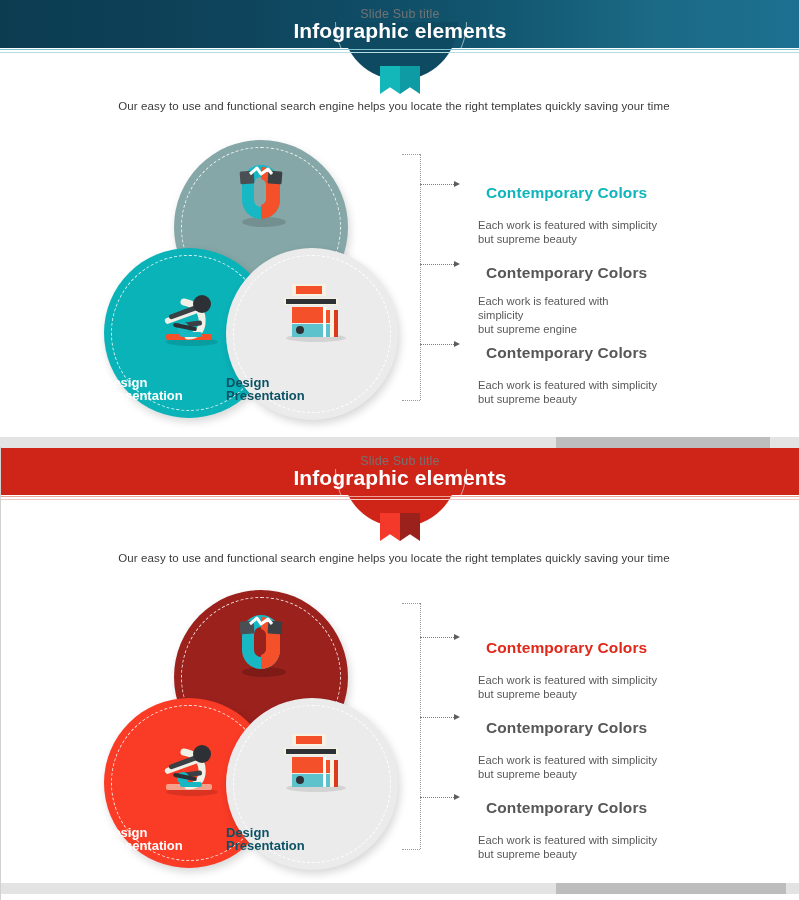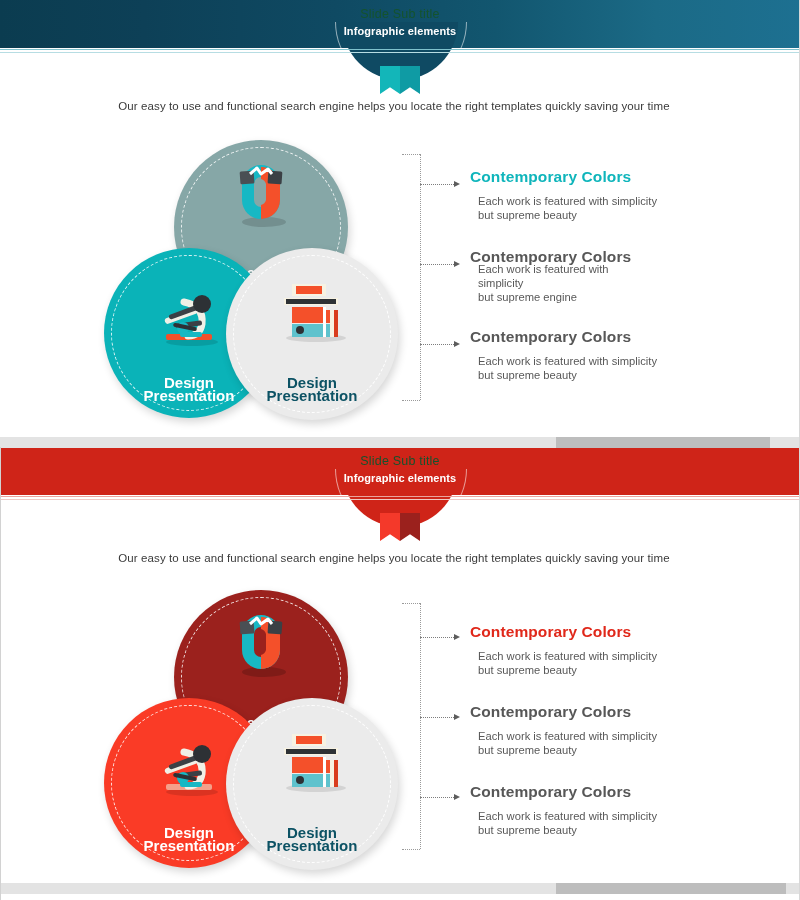--- a/index.html
+++ b/index.html
@@ -16,22 +16,22 @@
   .slide{position:absolute;left:0;width:800px;background:#fff;overflow:hidden;}
   .slide.one{top:0;height:437px;}
   .slide.two{top:447px;height:436px;}
 
   .hdr{position:absolute;left:0;top:0;width:800px;height:48px;}
   .hdr.teal{background:linear-gradient(90deg,#0b3c50 0%,#0d4057 18%,#0f4a63 42%,#12566f 62%,#1b6a86 82%,#1d7091 100%);}
   .hdr.red{background:#cf2418;}
 
   .hdr-inner{position:absolute;left:0;top:0;width:800px;height:48px;
      display:flex;flex-direction:column;align-items:center;justify-content:center;}
-  .sub-title{color:#14532d;font-size:12.5px;letter-spacing:.2px;line-height:14px;}
-  .main-title{color:#ffffff;font-size:11px;font-weight:bold;line-height:20px;letter-spacing:.1px;}
+  .sub-title{color:#737373;font-size:12.5px;letter-spacing:.2px;line-height:14px;}
+  .main-title{color:#ffffff;font-size:21px;font-weight:bold;line-height:20px;letter-spacing:.1px;}
 
   
   .badge{position:absolute;left:50%;top:22px;width:116px;height:58px;margin-left:-58px;
      border-radius:0 0 58px 58px;}
   .badge.teal{background:#0f4a63;}
   .badge.red{background:#cf2418;}
   .badge-arc{position:absolute;left:50%;top:22px;width:130px;height:64px;margin-left:-65px;
      border-radius:0 0 65px 65px;border:1px solid rgba(255,255,255,.55);border-top:none;}
   .hdr-rule{position:absolute;left:0;top:49px;width:800px;height:1px;}
   .hdr-rule.teal{background:#7fc2cd;}
@@ -59,22 +59,22 @@
   .slide.one .venn{left:104px;top:140px;width:290px;height:280px;}
   .slide.two .venn{left:104px;top:590px;width:290px;height:280px;}
   .circ{position:absolute;border-radius:50%;
      box-shadow:2px 4px 8px rgba(0,0,0,.16);}
   .circ .dash{position:absolute;left:7px;top:7px;right:7px;bottom:7px;
      border-radius:50%;border:1px dashed rgba(255,255,255,.85);}
   .circ-top{left:70px;top:0;width:174px;height:174px;}
   .circ-bl{left:0;top:108px;width:170px;height:170px;}
   .circ-br{left:122px;top:108px;width:172px;height:172px;}
 
-  .c-label{position:absolute;left:0;width:100%;text-align:center;
-     font-size:15px;font-weight:bold;line-height:13px;}
+  .c-label{position:absolute;left:0;width:100%;
+     font-size:13px;font-weight:bold;line-height:13px;}
   .circ-top .c-label{bottom:22px;color:#ffffff;}
   .circ-bl .c-label{bottom:16px;color:#ffffff;}
   .circ-br .c-label{bottom:18px;color:#0c5264;}
 
   .icon-wrap{position:absolute;left:0;width:100%;display:flex;justify-content:center;}
   .circ-top .icon-wrap{top:24px;}
   .circ-bl .icon-wrap{top:34px;}
   .circ-br .icon-wrap{top:32px;}
 
   
@@ -89,21 +89,21 @@
   .conn .arm{position:absolute;left:20px;width:36px;height:0;border-top:1px dotted #7d7d7d;}
   .conn .arrow{position:absolute;width:0;height:0;
      border-top:3.5px solid transparent;border-bottom:3.5px solid transparent;
      border-left:6px solid #5d5d5d;}
 
   
   .blocks{position:absolute;}
   .slide.one .blocks{left:470px;top:168px;width:300px;}
   .slide.two .blocks{left:470px;top:618px;width:300px;}
   .blk{position:absolute;left:0;width:290px;}
-  .blk h3{margin:0;font-size:15.5px;font-weight:bold;color:#575757;line-height:18px;letter-spacing:.1px;}
+  .blk h3{margin:16px;font-size:15.5px;font-weight:bold;color:#575757;line-height:18px;letter-spacing:.1px;}
   .blk h3.accent-teal{color:#0fb5bb;}
   .blk h3.accent-red{color:#e0281a;}
   .blk p{margin:8px;font-size:11.2px;color:#585858;line-height:14.2px;}
 
   
   .sb-track{position:absolute;left:0;width:800px;height:11px;background:#e3e3e3;}
   .sb-thumb{position:absolute;height:11px;background:#bdbdbd;}
   .sb-top{top:437px;}
   .sb-bot{top:883px;}
   .edge-l{position:absolute;left:0;top:447px;width:1px;height:453px;background:#d2d2d2;}

